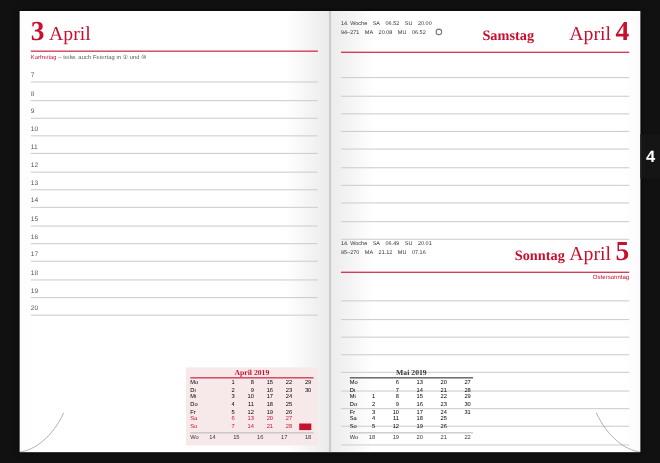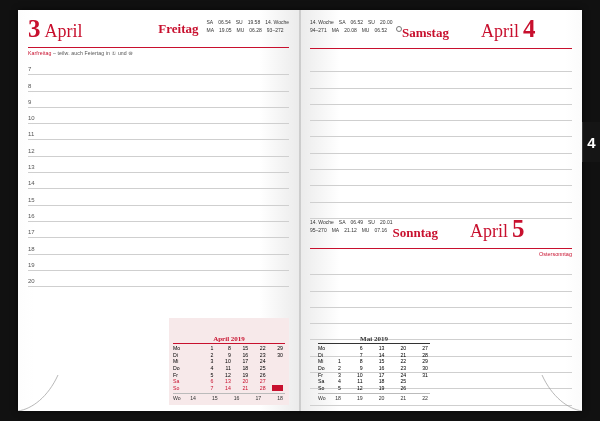--- a/index.html
+++ b/index.html
@@ -118,21 +118,21 @@
   .plainlines { padding:0 10px; }
   .plainline {
     height:16.3px;
     border-bottom:.6px solid #cfcfcf;
   }
 
   
   .halfday { position:relative; height:200px; }
   .halfday.second { border-top:0; }
   .rhead { padding:6px 10px 2px 10px; }
-  .rhead .row { display:flex; align-items:flex-start; }
+  .rhead .row { display:flex; align-items:flex-start; justify-content:space-between; }
   .rhead .right { display:flex; align-items:baseline; }
   .circle {
     display:inline-block;
     width:6px;height:6px;border-radius:50%;
     border:.8px solid #777;
     margin-left:4px;
     position:relative; top:-1px;
   }
   .ostern {
     text-align:right;
@@ -142,21 +142,21 @@
   }
 
   
   .minical {
     position:absolute;
     bottom:6px;
     font-size:5.2px;
     line-height:6.6px;
     width:120px;
   }
-  .minical.left { right:10px; background:#f7e9ea; padding:18px 4px 3px 4px; }
+  .minical.left { right:10px; background:#f7e9ea; padding:2px 4px 3px 4px; }
   .minical.right { left:14px; padding:3px 4px 3px 4px; }
   .minical .mtitle {
     font-weight:bold;
     font-size:7px;
     color:#c8102e;
     text-align:center;
     border-bottom:.8px solid #c8102e;
     padding-bottom:1px;
     margin-bottom:1px;
     font-family:"Liberation Serif", serif;
@@ -192,39 +192,20 @@
 
   <div class="pages">
 
     <div class="page left">
 
       <div class="dayhead">
         <div class="row">
           <div class="leftgroup">
             <span class="bignum">3</span>
             <span class="monthname">April</span>
-          </div>
-          <div style="display:flex;align-items:flex-start;gap:8px;">
-            <span class="weekday">Freitag</span>
-            <div class="astro">
-              <div class="line">
-                <span class="lbl">SA</span>
-                <span>06.54</span>
-                <span class="lbl">SU</span>
-                <span>19.58</span>
-                <span class="w">14. Woche</span>
-              </div>
-              <div class="line">
-                <span class="lbl">MA</span>
-                <span>19.05</span>
-                <span class="lbl">MU</span>
-                <span>06.28</span>
-                <span class="w">93–272</span>
-              </div>
-            </div>
           </div>
         </div>
       </div>
       <div class="hdrule"></div>
       <div class="note">
         <span>Karfreitag</span>
         <span class="grey">– teilw. auch Feiertag in ① und ⑩</span>
       </div>
 
       <div class="hours">
@@ -426,21 +407,21 @@
               </div>
               <div class="line">
                 <span class="w">95–270</span>
                 <span class="lbl">MA</span>
                 <span>21.12</span>
                 <span class="lbl">MU</span>
                 <span>07.16</span>
               </div>
             </div>
             <div class="right">
-              <span class="weekday" style="margin-right:28px;">Sonntag</span>
+              <span class="weekday" style="">Sonntag</span>
               <span class="monthname">April</span>
               <span class="bignum" style="margin-left:4px;">5</span>
             </div>
           </div>
         </div>
         <div class="hdrule"></div>
         <div class="ostern">Ostersonntag</div>
 
         <div class="plainlines" style="margin-top:2px;">
           <div class="plainline"></div>

